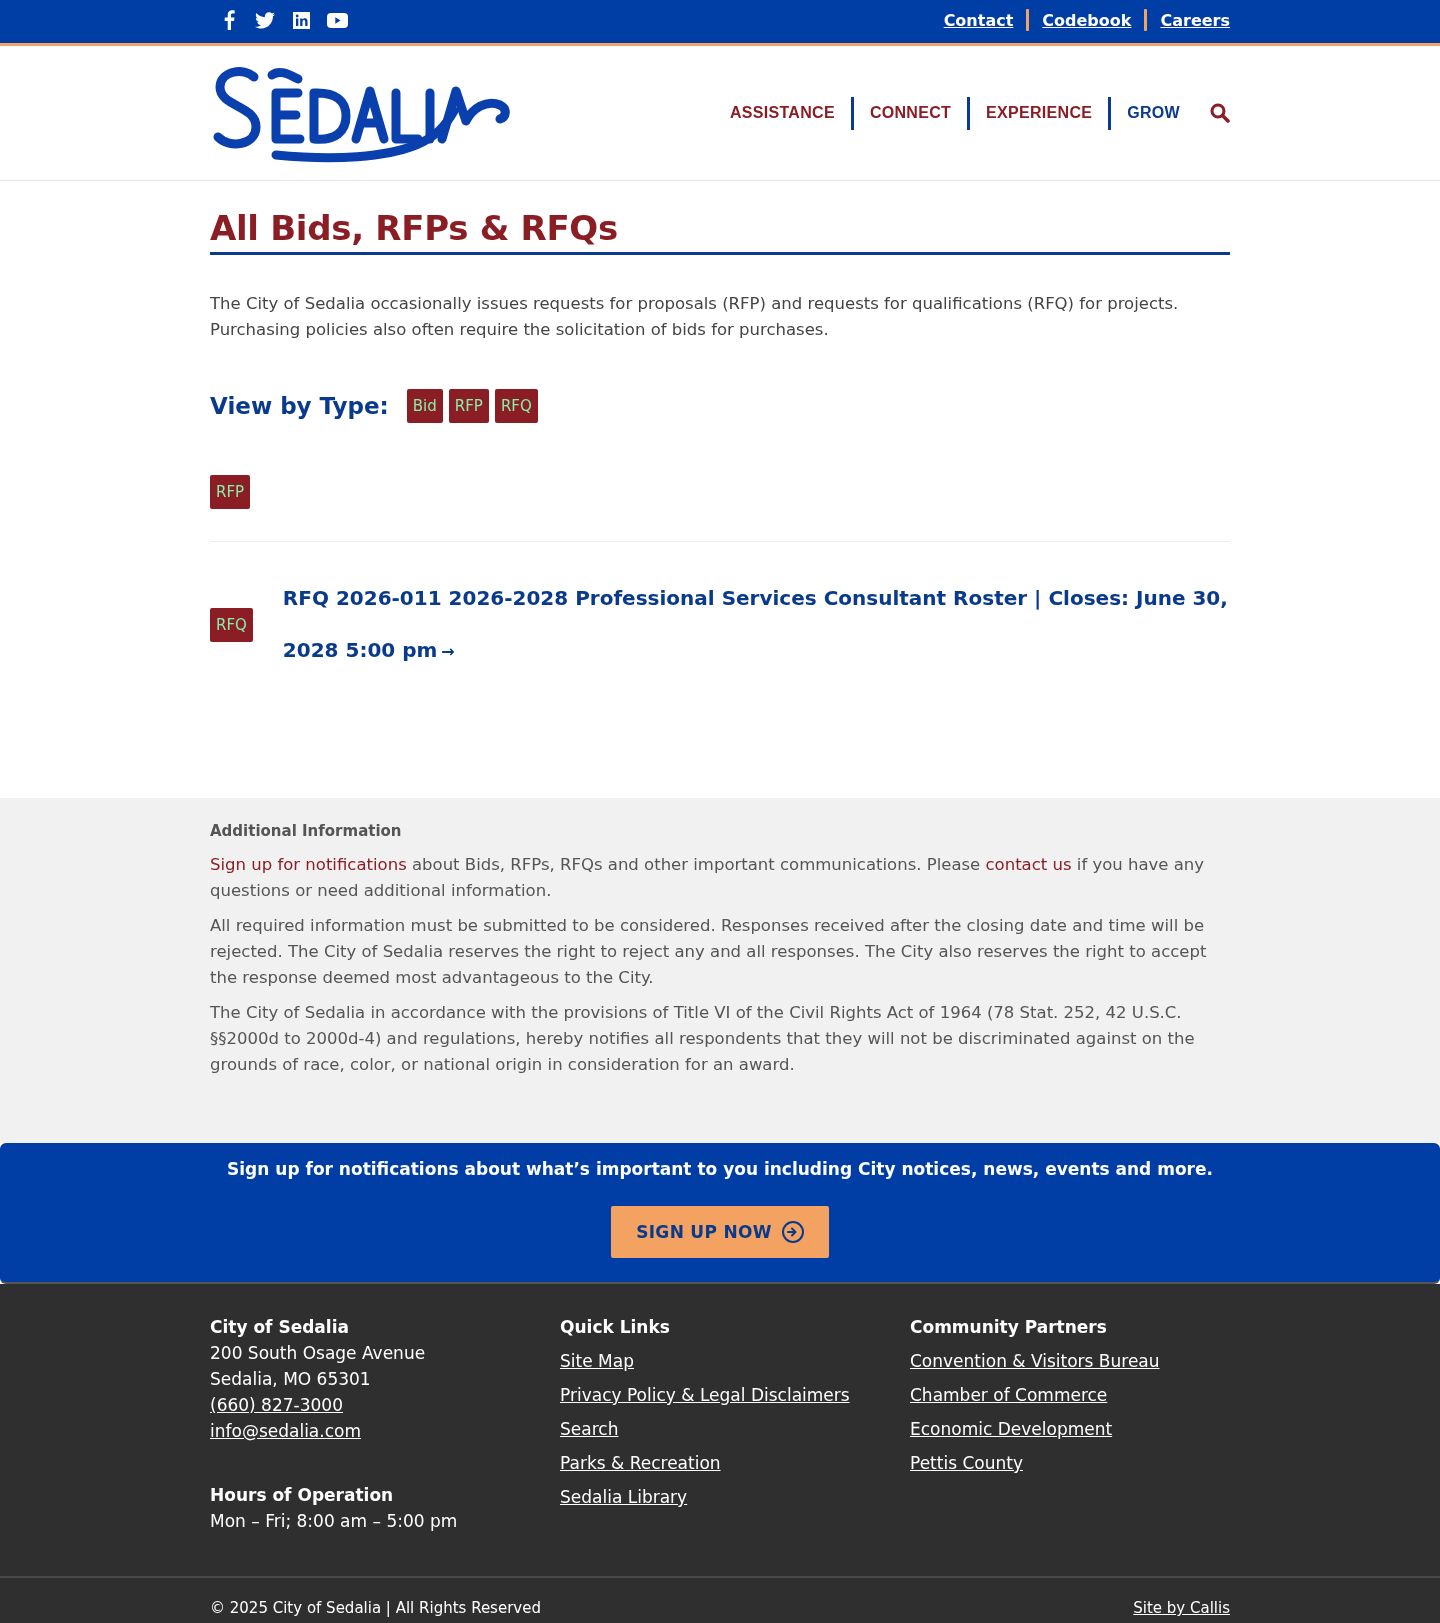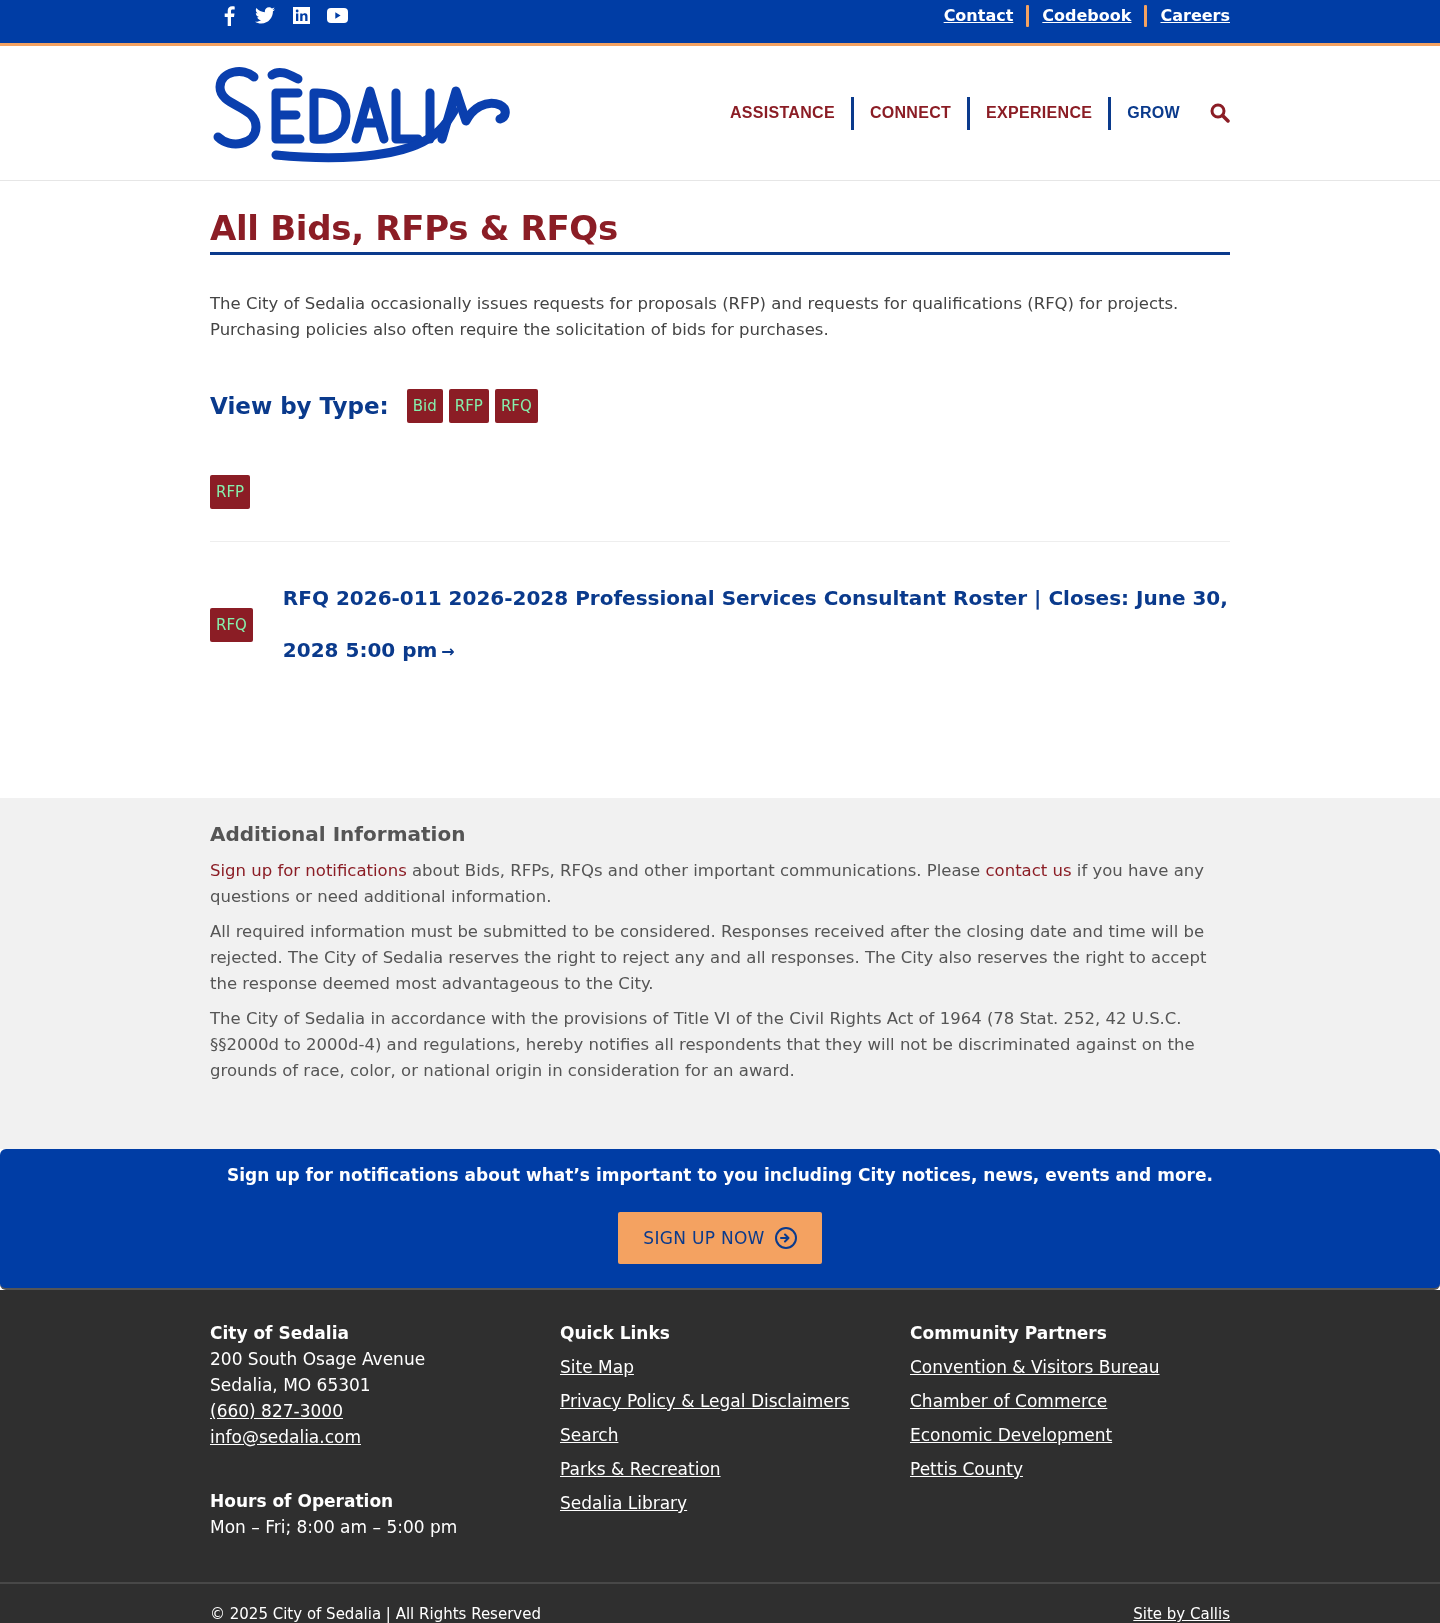--- a/index.html
+++ b/index.html
@@ -3,21 +3,21 @@
 <meta charset="utf-8">
 <style>
   * { box-sizing: border-box; margin: 0; padding: 0; }
   html, body { width: 1440px; background: #ffffff; }
   body { font-family: "DejaVu Sans", sans-serif; color: #444; }
   a { color: inherit; }
   .container { width: 1020px; margin: 0 auto; position: relative; }
 
   
   .topbar { background: #003da5; height: 46px; border-bottom: 3px solid #f4a261; }
-  .topbar .container { display: flex; justify-content: space-between; align-items: center; height: 31px; }
+  .topbar .container { display: flex; justify-content: space-between; align-items: flex-end; height: 31px; }
   .social { display: flex; gap: 14px; align-items: center; padding-left: 8px; }
   .social span { color: #fff; display: inline-flex; width: 22px; height: 22px; align-items: center; justify-content: center; }
   .util-links { display: flex; align-items: center; font-family: "DejaVu Sans", sans-serif; font-weight: bold; font-size: 16px; }
   .util-links a { color: #fff; text-decoration: underline; padding: 0 0 0 0; }
   .util-links .sep { width: 3px; height: 22px; background: #f4a261; margin: 0 13px; border-radius: 1px; }
 
   
   .header { height: 135px; border-bottom: 1px solid #e6e6e6; }
   .header .container { display: flex; justify-content: space-between; align-items: center; height: 134px; }
   .logo { width: 305px; height: 100px; display: flex; align-items: center; }
@@ -36,28 +36,28 @@
   .tag { display: inline-block; background: #8b1d25; color: #86efac; font-size: 15px; padding: 0 6px; height: 34px; line-height: 34px; border-radius: 2px; margin-right: 6px; text-decoration: none; }
   .list { margin-top: 52px; }
   .item { display: flex; align-items: center; padding-bottom: 32px; border-bottom: 1px solid #eee; }
   .item + .item { border-bottom: none; padding-top: 30px; }
   .item .tag { margin-right: 30px; flex-shrink: 0; }
   .item a.title { color: #0a3a8c; font-weight: bold; font-size: 20px; text-decoration: none; line-height: 52px; }
   .arrow { font-size: 16px; margin-left: 4px; }
 
   
   .addl { background: #f1f1f1; padding: 24px 0 56px; }
-  .addl h3 { font-size: 20px; color: #555; font-weight: bold; margin-bottom: 12px; }
+  .addl h3 { font-size: 15px; color: #555; font-weight: bold; margin-bottom: 12px; }
   .addl p { font-size: 16.5px; line-height: 26px; color: #555; margin-bottom: 9px; }
   .addl p a { color: #8b1d25; text-decoration: none; }
 
   
   .signup { background: #003da5; text-align: center; padding: 16px 0 24px; border-bottom: 2px solid #555; border-radius: 6px; }
   .signup p { color: #fff; font-weight: bold; font-size: 17px; }
-  .signup-btn { display: inline-flex; align-items: center; gap: 10px; margin-top: 27px; background: #f4a261; color: #0a3a8c; font-weight: normal; font-size: 17px; height: 52px; padding: 0 25px; text-decoration: none; border-radius: 2px; letter-spacing: 0.3px; }
+  .signup-btn { display: inline-flex; align-items: center; gap: 10px; margin-top: 27px; background: #f4a261; color: #0a3a8c; font-weight: bold; font-size: 17px; height: 52px; padding: 0 25px; text-decoration: none; border-radius: 2px; letter-spacing: 0.3px; }
   .signup-btn .circ { width: 22px; height: 22px; border: 2.5px solid #0a3a8c; border-radius: 50%; display: inline-flex; align-items: center; justify-content: center; font-size: 12px; }
 
   
   .footer { background: #2f2f2f; color: #fff; padding-top: 30px; }
   .footer .cols { display: flex; padding-bottom: 42px; }
   .footer .col { width: 350px; }
   .footer .col:last-child { width: 320px; }
   .footer h4 { font-size: 17px; font-weight: bold; line-height: 26px; }
   .footer .line { font-size: 17px; line-height: 26px; display: block; }
   .footer a { color: #fff; text-decoration: underline; }

